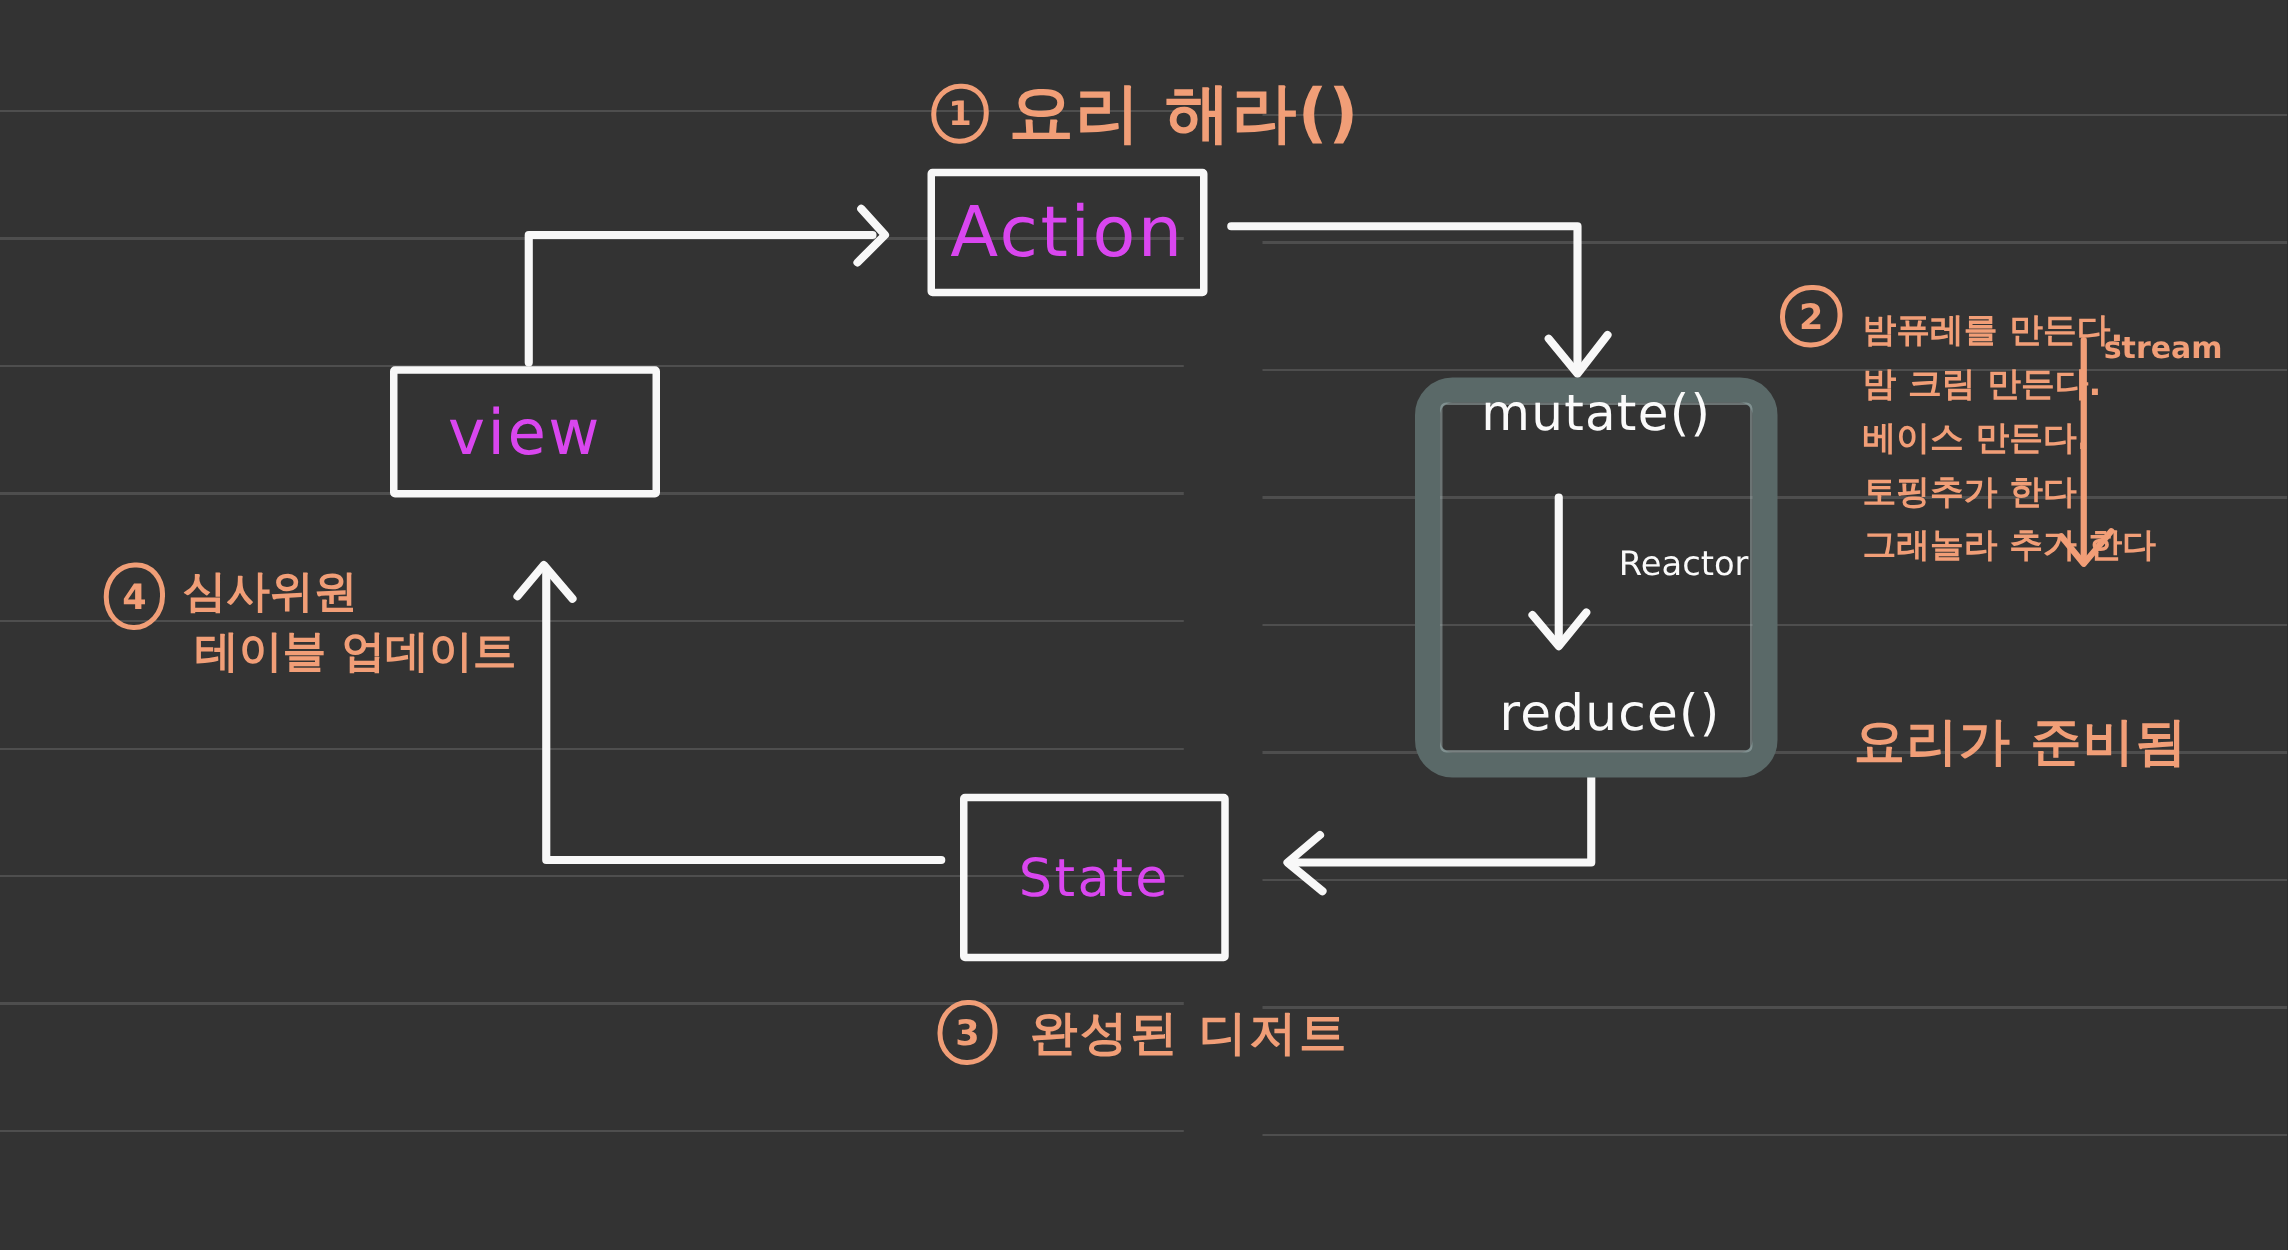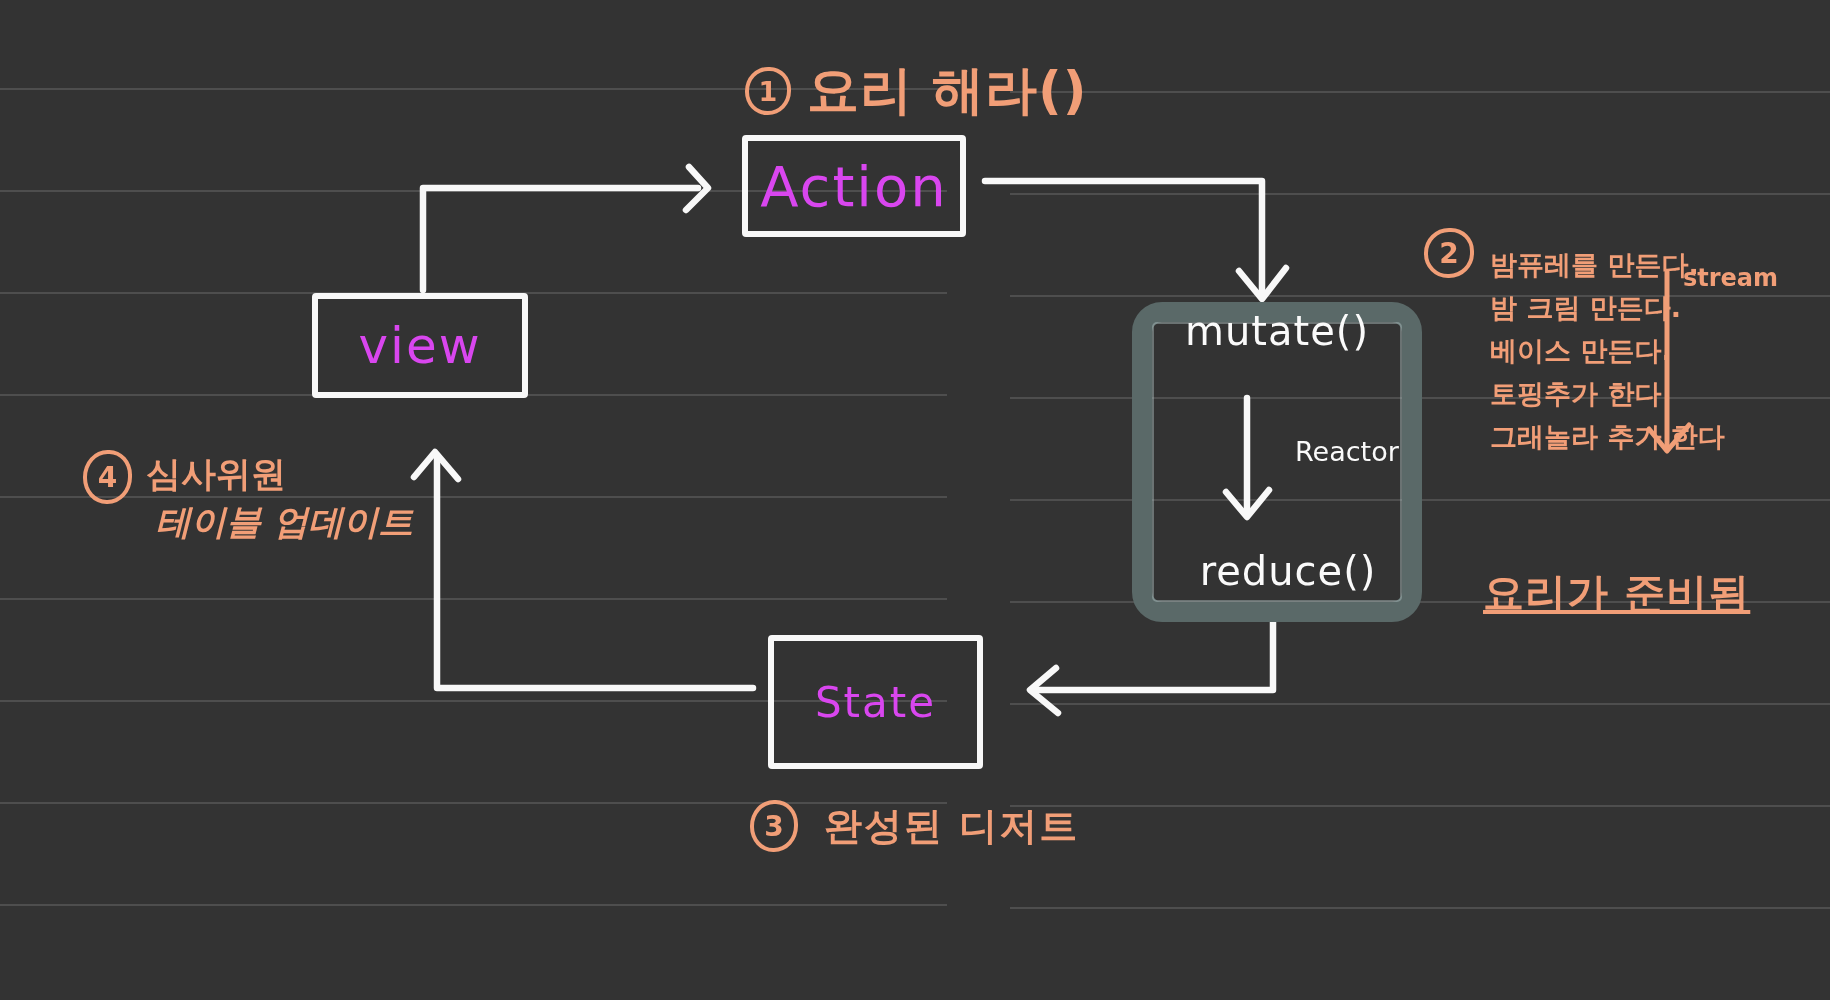--- a/index.html
+++ b/index.html
@@ -60,30 +60,30 @@
   .step { position:absolute; display:flex; align-items:flex-start; }
 
   #step1 { left:745px; top:56px; gap:16px; align-items:center; }
   #step1 .num-circle { width:46px; height:48px; font-size:27px; }
   #step1 .step-text { font-size:52px; font-weight:bold; letter-spacing:1px;text-align:right; }
 
   #step2-circle { position:absolute; left:1424px; top:228px; width:50px; height:50px; font-size:28px; }
   #step2-lines { position:absolute; left:1490px; top:243px; font-size:27px; font-weight:bold; line-height:43px; width:260px; }
   #stream-label { position:absolute; left:1683px; top:264px; font-size:24px; font-weight:bold;text-align:right; }
 
-  #ready-label { position:absolute; left:1483px; top:566px; font-size:41px; font-weight:bold; letter-spacing:1px;text-decoration:underline; }
+  #ready-label { position:absolute; left:1483px; top:566px; font-size:41px; font-weight:bold; letter-spacing:1px; }
 
   #step3 { left:750px; top:800px; gap:26px; align-items:center; }
   #step3 .num-circle { width:48px; height:52px; font-size:28px; }
   #step3 .step-text { font-size:38px; font-weight:bold; letter-spacing:2px; }
 
   #step4 { left:83px; top:450px; gap:14px; }
   #step4 .num-circle { width:49px; height:54px; font-size:28px; }
   #step4 .step-lines { font-size:35px; font-weight:bold; line-height:48px; }
-  #step4 .step-lines .l2 { padding-left:10px;font-style:italic; }
+  #step4 .step-lines .l2 { padding-left:10px; }
 </style>
 </head>
 <body>
 
 <div id="canvas">
 
   <div class="rules" id="rules-left"></div>
   <div class="rules" id="rules-right"></div>
 
   <svg class="arrows" width="1830" height="1000" viewBox="0 0 1830 1000">

